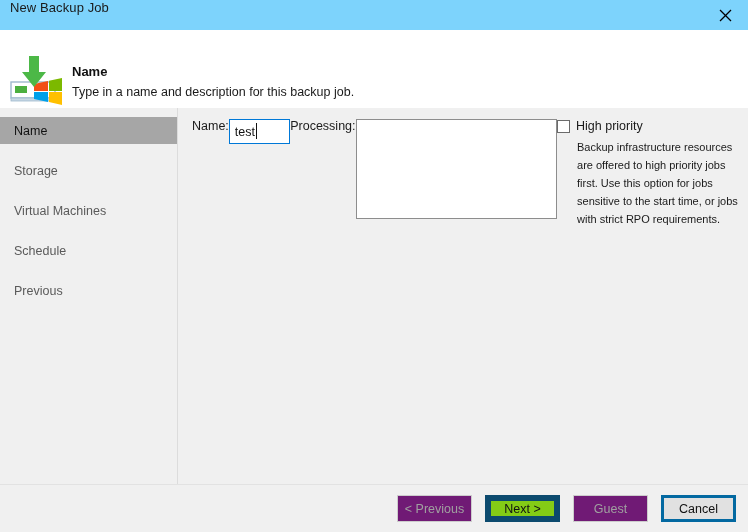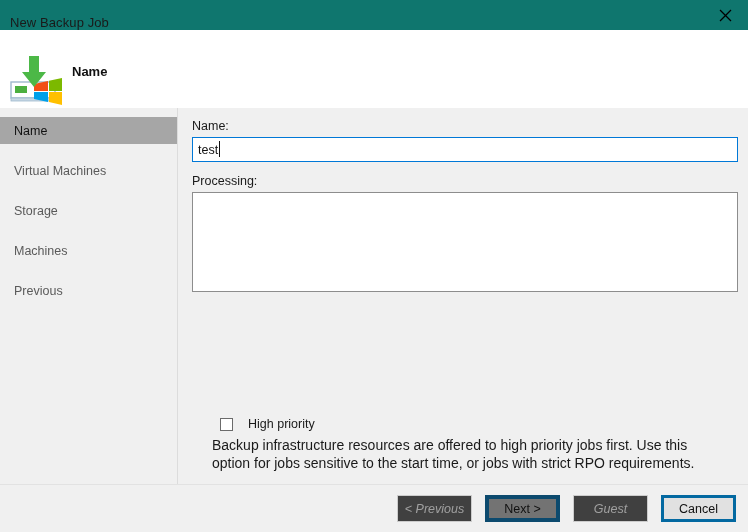--- a/index.html
+++ b/index.html
@@ -23,23 +23,23 @@
     width: 748px;
     height: 532px;
     background: #f0f0f0;
     display: flex;
     flex-direction: column;
   }
 
   
   .titlebar {
     height: 30px;
-    background: #0f766e;
-    display: flex;
-    align-items: flex-end;
+    background: #7dd3fc;
+    display: flex;
+    align-items: flex-start;
     flex: 0 0 auto;
     position: relative;
   }
   .titlebar-text {
     padding-left: 10px;
     font-size: 13px;
     color: #1a1a1a;
     letter-spacing: 0.1px;
   }
   .close-button {
@@ -116,21 +116,21 @@
   .nav-item.selected {
     background: #a6a6a6;
     color: #111111;
   }
 
   .content {
     flex: 1 1 auto;
     padding: 11px 10px 0 14px;
     position: relative;
     display: flex;
-    flex-direction: column;
+    flex-direction: row;
   }
 
   .field-label {
     font-size: 12.5px;
     color: #1a1a1a;
     margin-bottom: 4px;
   }
 
   .name-input {
     width: 100%;
@@ -167,38 +167,37 @@
   }
 
   .spacer { flex: 1 1 auto; }
 
   .priority-block {
     padding-bottom: 12px;
   }
   .priority-row {
     display: flex;
     align-items: center;
-    gap: 15px;
+    gap: 6px;
     margin-bottom: 5px;
     cursor: pointer;
-    padding-left: 28px;
   }
   .checkbox {
     width: 13px;
     height: 13px;
     border: 1px solid #6b6b6b;
     background: #ffffff;
     flex: 0 0 auto;
   }
   .priority-label {
     font-size: 12.5px;
     color: #1a1a1a;
   }
   .priority-desc {
-    font-size: 14px;
+    font-size: 11px;
     color: #1a1a1a;
     line-height: 18px;
     padding-left: 20px;
     max-width: 510px;
   }
 
   
   .footer {
     height: 48px;
     flex: 0 0 auto;
@@ -217,29 +216,28 @@
     font-size: 12.5px;
     background: #e1e1e1;
     border: 3px solid #0369a1;
     color: #111111;
     cursor: pointer;
     display: flex;
     align-items: center;
     justify-content: center;
   }
   .btn.disabled {
-    background: #404040;
+    background: #701a75;
     border: 1px solid #cccccc;
     color: #a0a0a0;
     cursor: default;
-    font-style: italic;
   }
   .btn.focused {
-    border: 4px solid #0c4a6e;
-    background: #737373;
+    border: 6px solid #0c4a6e;
+    background: #84cc16;
   }
 </style>
 </head>
 <body>
 
 <div class="window">
 
   <div class="titlebar">
     <div class="titlebar-text">New Backup Job</div>
     <div class="close-button">
@@ -261,37 +259,38 @@
         <path d="M24 28 L38 25 L38 35 L24 35 Z" fill="#f24f15"></path>
         <path d="M39 24.8 L52 22 L52 35 L39 35 Z" fill="#7cb900"></path>
         <path d="M24 36 L38 36 L38 46 L24 43 Z" fill="#00a0e9"></path>
         <path d="M39 36 L52 36 L52 49 L39 46 Z" fill="#ffc000"></path>
 
         <path d="M19 0 L29 0 L29 16 L36 16 L24 31 L12 16 L19 16 Z" fill="#4cb847"></path>
       </svg>
     </div>
     <div class="header-text">
       <div class="header-title">Name</div>
+      <div class="header-subtitle">Type in a name and description for this backup job.</div>
     </div>
   </div>
 
   <div class="body">
 
     <div class="sidebar">
       <div class="nav-item selected">
         <span>Name</span>
       </div>
       <div class="nav-item">
+        <span>Storage</span>
+      </div>
+      <div class="nav-item">
         <span>Virtual Machines</span>
       </div>
       <div class="nav-item">
-        <span>Storage</span>
-      </div>
-      <div class="nav-item">
-        <span>Machines</span>
+        <span>Schedule</span>
       </div>
       <div class="nav-item">
         <span>Previous</span>
       </div>
     </div>
 
     <div class="content">
 
       <div class="field-label">Name:</div>
       <div class="name-input-wrap">

